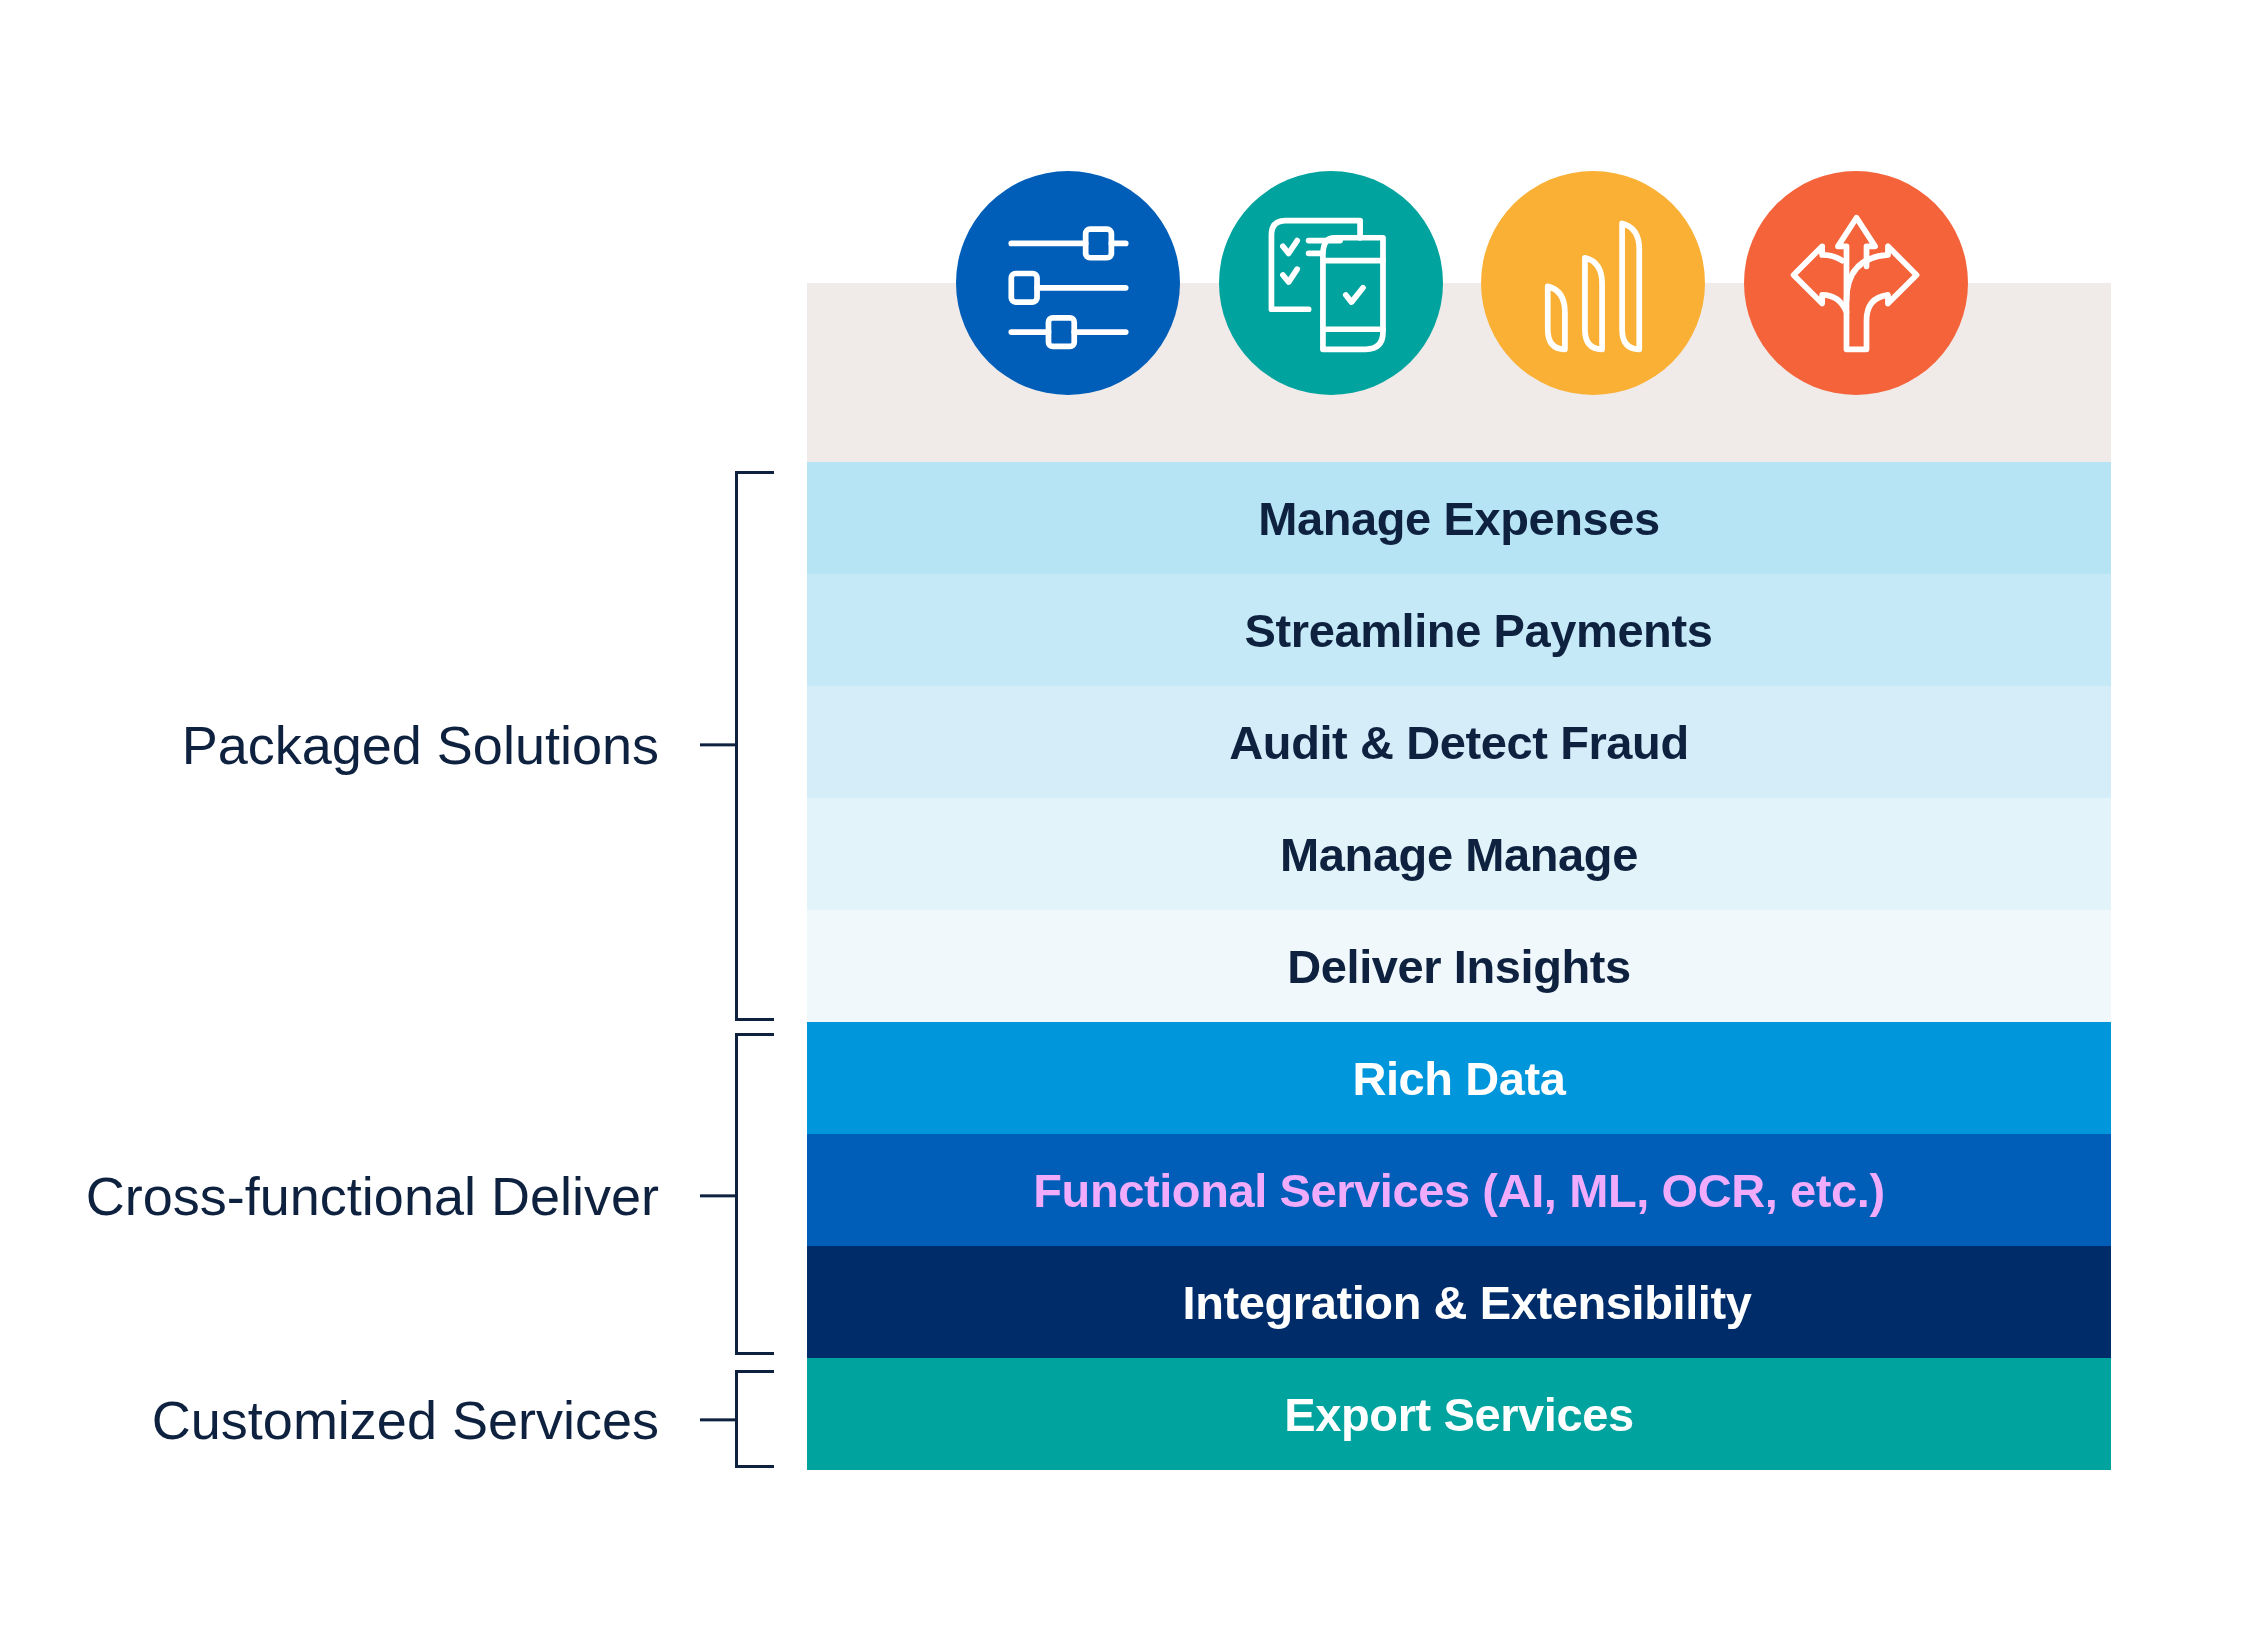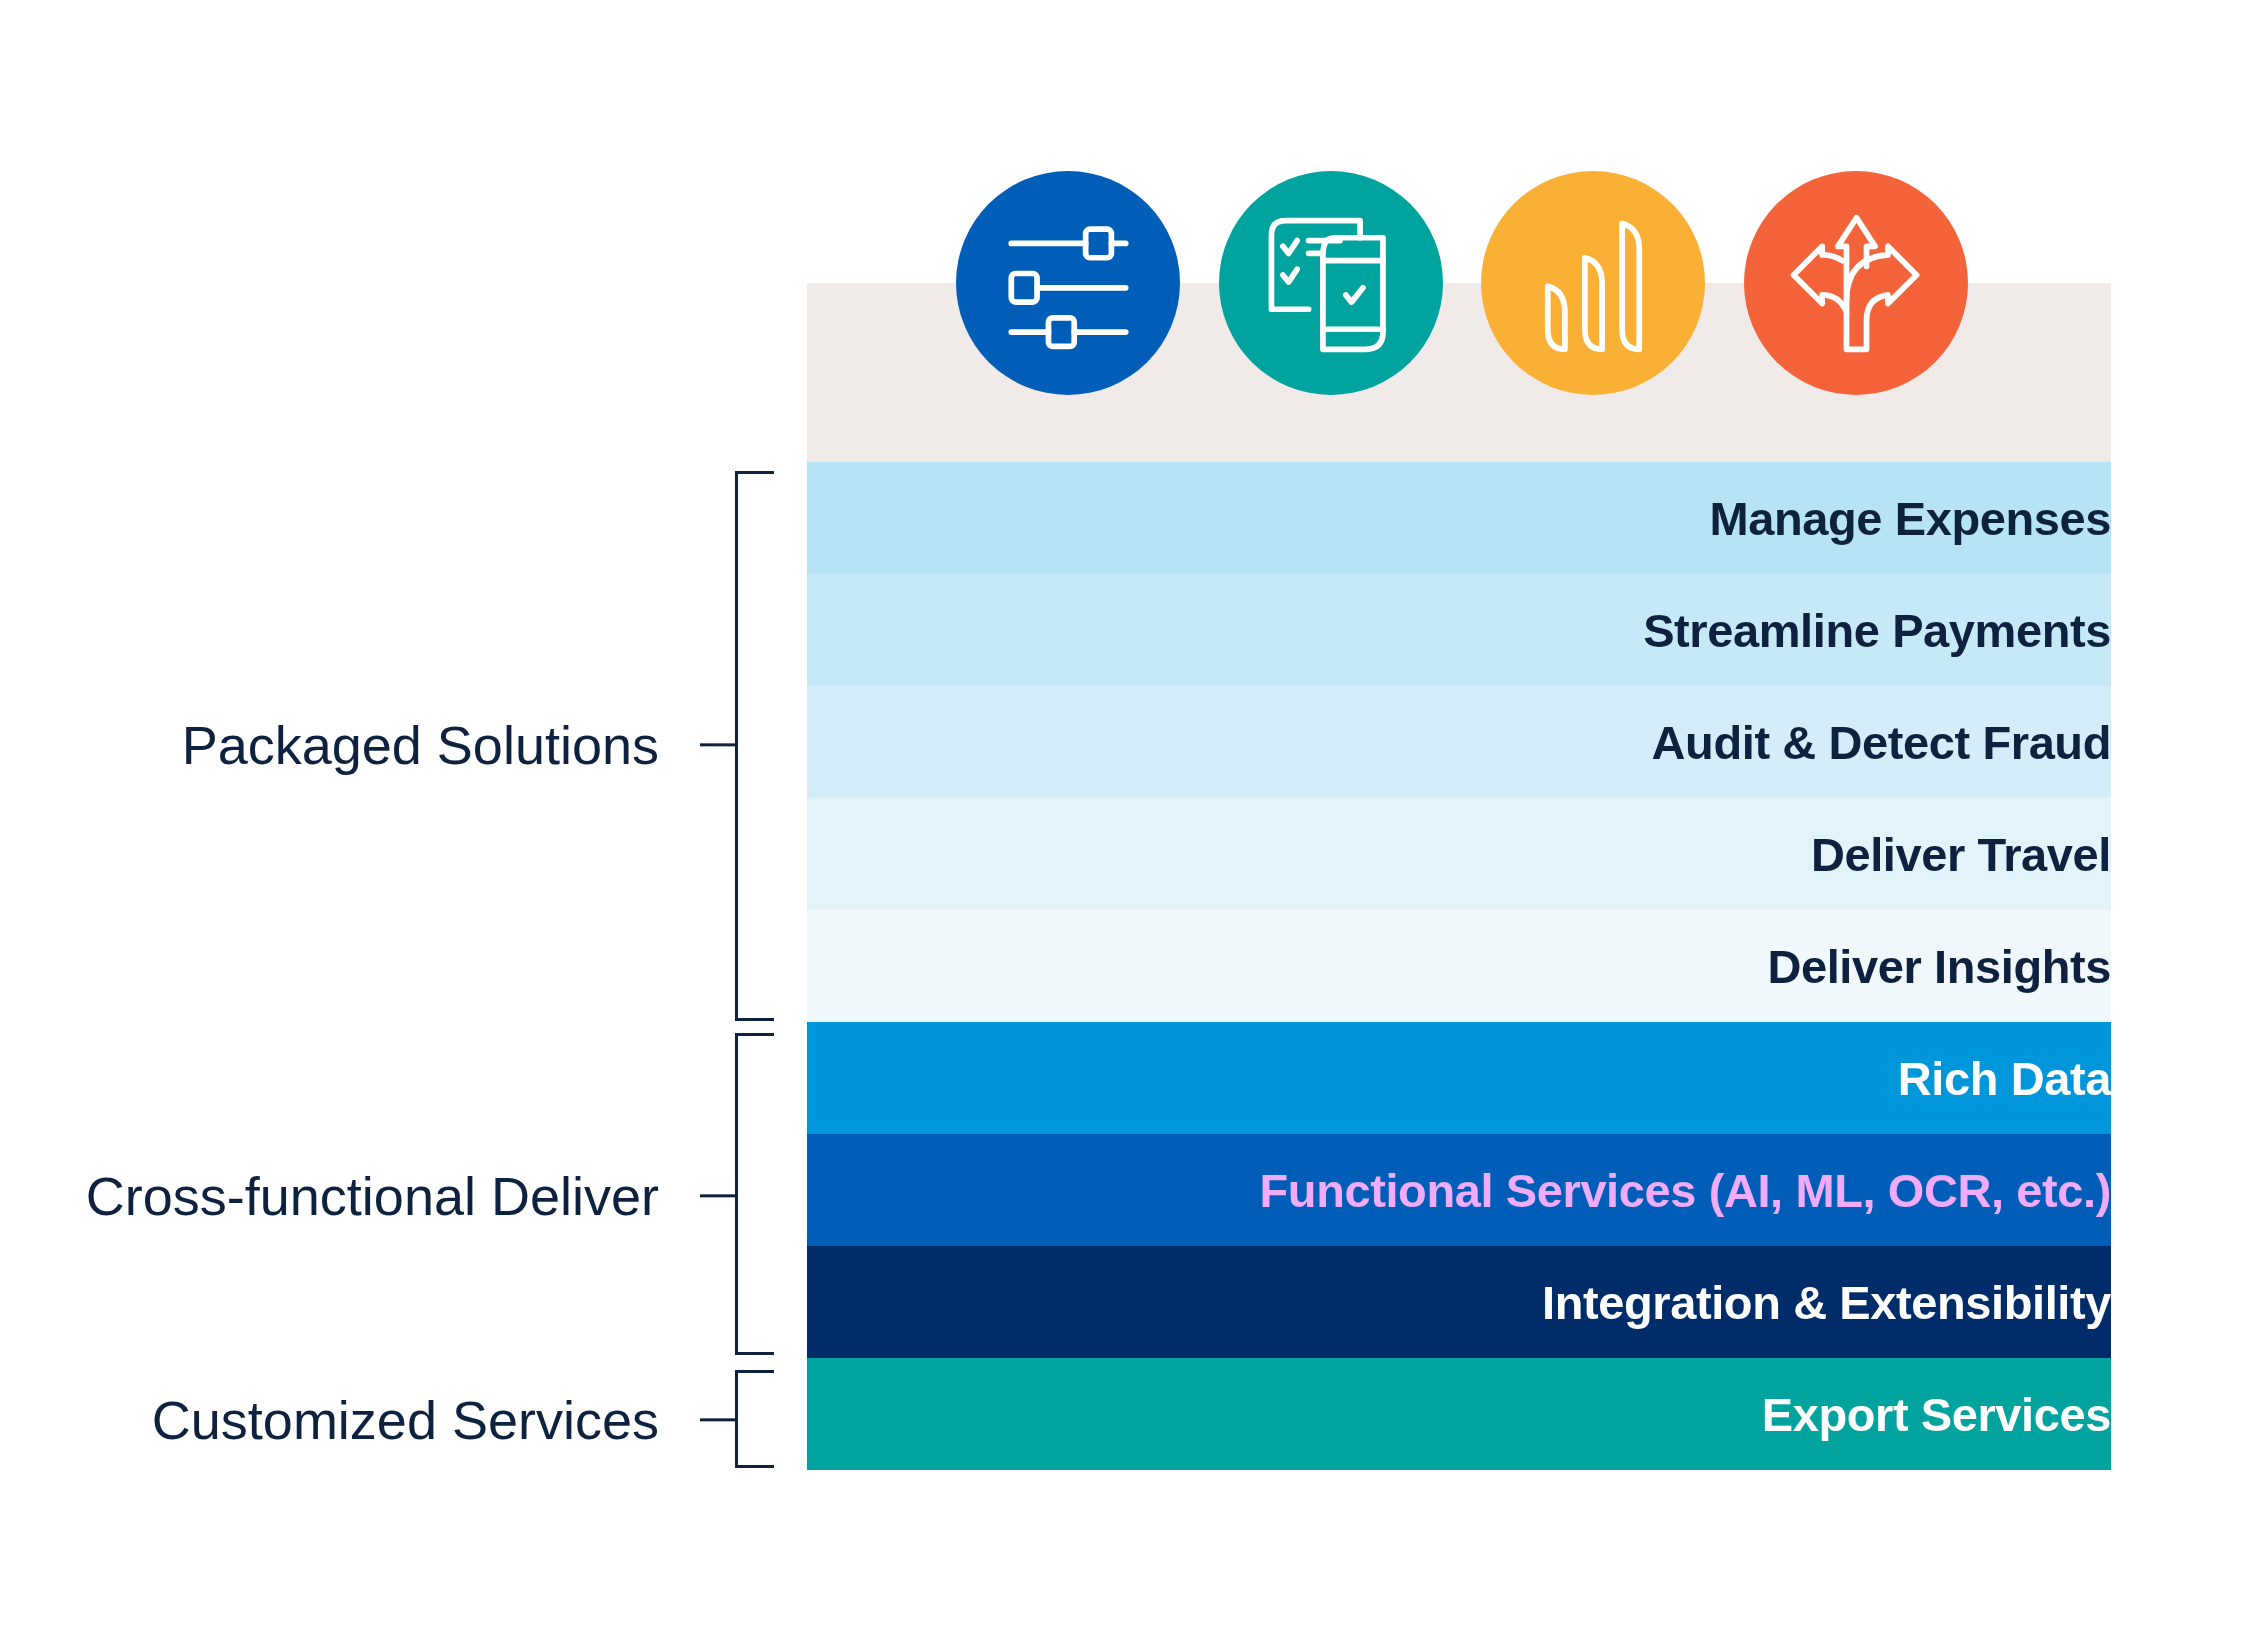--- a/index.html
+++ b/index.html
@@ -1,20 +1,20 @@
 <!DOCTYPE html>
 <html style="font-size:13px"><head>
 <meta charset="utf-8">
 <style>
   html, body { margin: 0; padding: 0; background: #ffffff; }
   body { width: 2261px; height: 1640px; position: relative; overflow: hidden;
          font-family: "Liberation Sans", sans-serif; }
   .backdrop { position: absolute; left: 807px; top: 283px; width: 1304px; height: 179px; }
   .stack { position: absolute; left: 807px; top: 462px; width: 1304px; }
-  .layer { height: 112px; display: flex; align-items: center; justify-content: flex-end;
+  .layer { height: 112px; display: flex; align-items: center; justify-content: center;
            font-weight: bold; font-size: 47px; letter-spacing: -0.4px; }
   .icons { position: absolute; left: 0; top: 0; width: 100%; height: 100%; pointer-events: none; }
   .icon-circle { position: absolute; width: 224px; height: 224px; border-radius: 50%;
                  display: flex; align-items: center; justify-content: center; pointer-events: auto; }
   .icon-circle svg { width: 143px; height: 143px; }
   .group-label { position: absolute; right: calc(2261px - 659px); font-size: 54px;
                  white-space: nowrap; transform: translateY(-50%); }
   .bracket { position: absolute; left: 735px; width: 39px;
              border: 3.3px solid #0e2240; border-right: none; box-sizing: border-box; }
   .stub { position: absolute; left: 700px; width: 37px; height: 3.3px; background: #0e2240;
@@ -71,21 +71,21 @@
     <div class="layer" style="background: rgb(183, 228, 245); color: rgb(14, 34, 64);">
       <span>Manage Expenses</span>
     </div>
     <div class="layer" style="background: rgb(198, 233, 248); color: rgb(14, 34, 64); padding-left: 39px;">
       <span>Streamline Payments</span>
     </div>
     <div class="layer" style="background: rgb(212, 237, 249); color: rgb(14, 34, 64);">
       <span>Audit &amp; Detect Fraud</span>
     </div>
     <div class="layer" style="background: rgb(226, 243, 250); color: rgb(14, 34, 64);">
-      <span>Deliver Travel</span>
+      <span>Manage Manage</span>
     </div>
     <div class="layer" style="background: rgb(240, 248, 252); color: rgb(14, 34, 64);">
       <span>Deliver Insights</span>
     </div>
     <div class="layer" style="background: rgb(0, 150, 219); color: rgb(255, 255, 255);">
       <span>Rich Data</span>
     </div>
     <div class="layer" style="background: rgb(0, 94, 184); color: #f0abfc;">
       <span>Functional Services (AI, ML, OCR, etc.)</span>
     </div>

